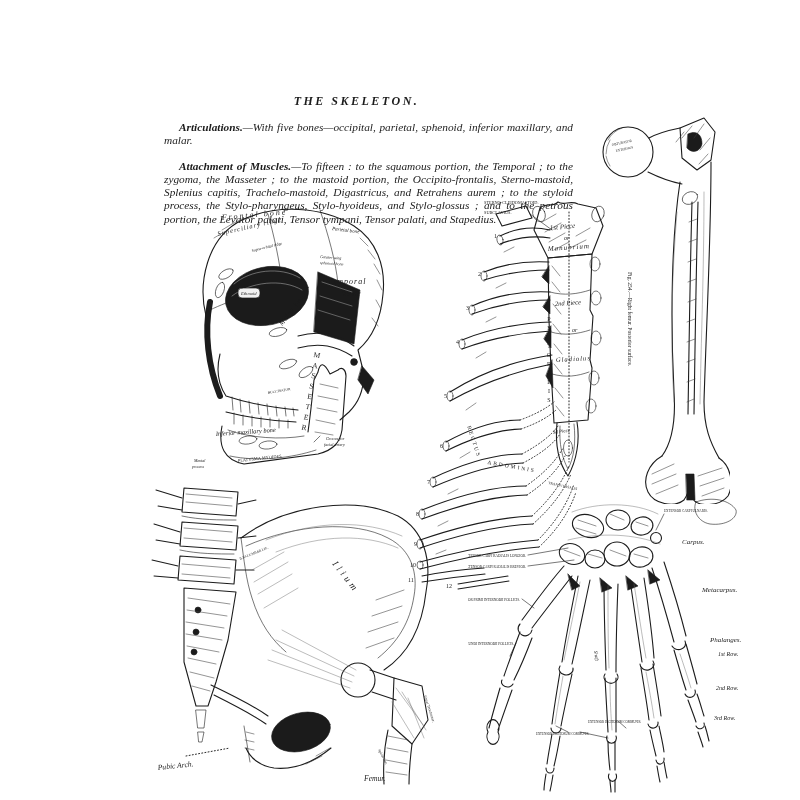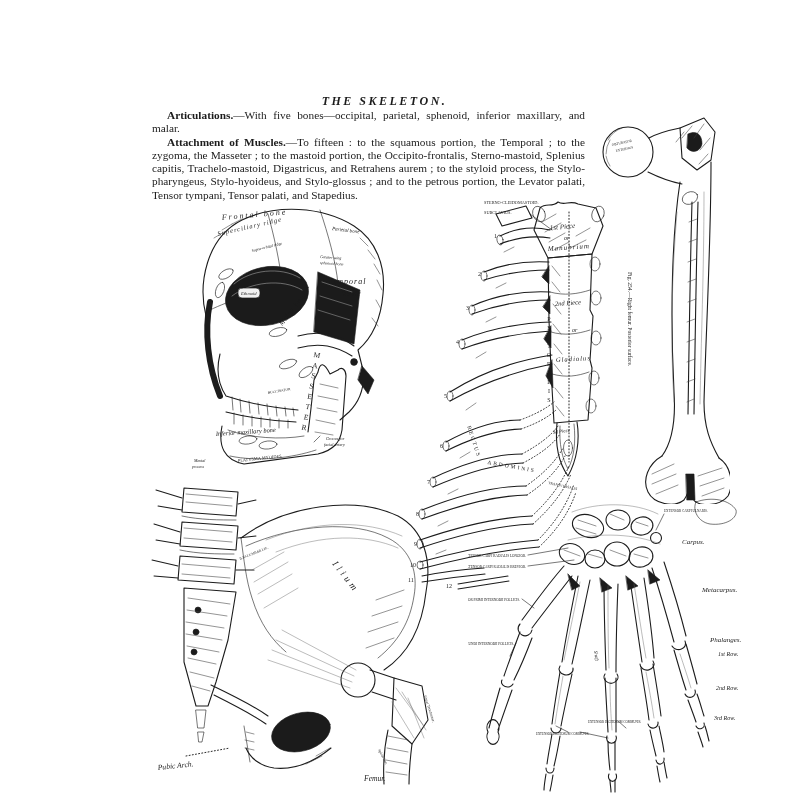--- a/index.html
+++ b/index.html
@@ -1,20 +1,20 @@
 <!DOCTYPE html>
 <html><head>
 <meta charset="utf-8">
 <style>
   html,body{margin:0;padding:0;background:#ffffff;}
   body{width:800px;height:800px;position:relative;font-family:"Liberation Serif",serif;color:#1c1c1c;overflow:hidden;}
   .page{position:absolute;inset:0;background:#ffffff;}
-  .title{position:absolute;left:168px;top:94px;width:433px;text-align:center;font-size:12px;font-weight:bold;font-style:italic;letter-spacing:2.5px;}
+  .title{position:absolute;left:140px;top:94px;width:433px;text-align:center;font-size:12px;font-weight:bold;font-style:italic;letter-spacing:2.5px;}
   .textblock{position:absolute;left:152px;top:109px;width:433px;font-size:11.3px;line-height:13.3px;text-align:justify;}
-  .textblock p{margin:0;text-indent:15px;}
+  .textblock p{margin:12px;text-indent:15px;font-style:italic;}
   .lead{font-weight:bold;}
   .fig{position:absolute;}
   svg path,svg line,svg ellipse,svg circle,svg polyline,svg polygon,svg rect{stroke:#1c1c1c;fill:none;stroke-width:1.1;stroke-linecap:round;stroke-linejoin:round;}
   .fd{fill:#1b1b1b;stroke:#1b1b1b;stroke-width:.6;}
   .thick{stroke-width:6;}
   .hatch{stroke-width:.55;stroke:#3c3c3c;}
   .hatch2{stroke-width:.45;stroke:#6a6a6a;}
   .dots{stroke-dasharray:1 2.2;stroke-width:.95;}
   .thin{stroke-width:.6;}
   svg text{fill:#1c1c1c;stroke:none;font-family:"Liberation Serif",serif;}

